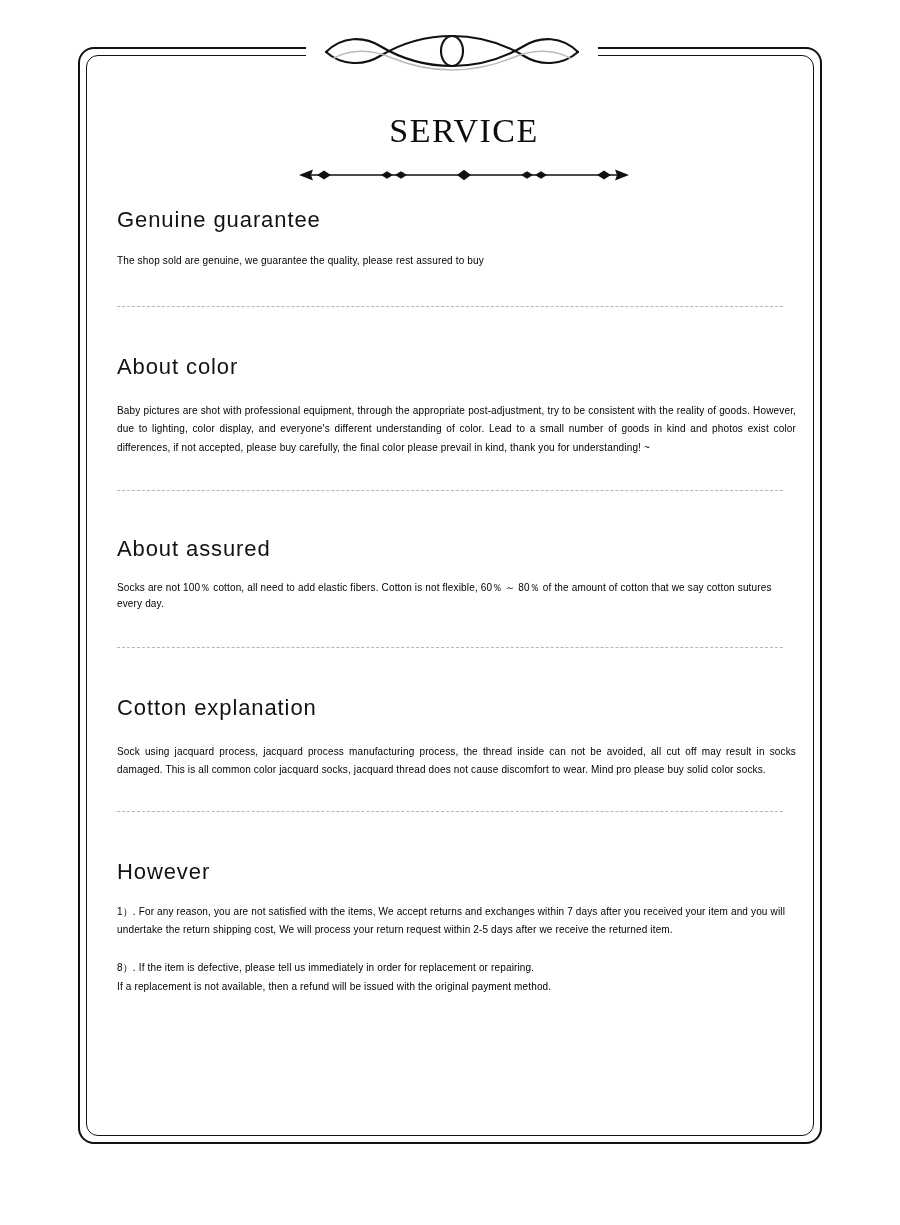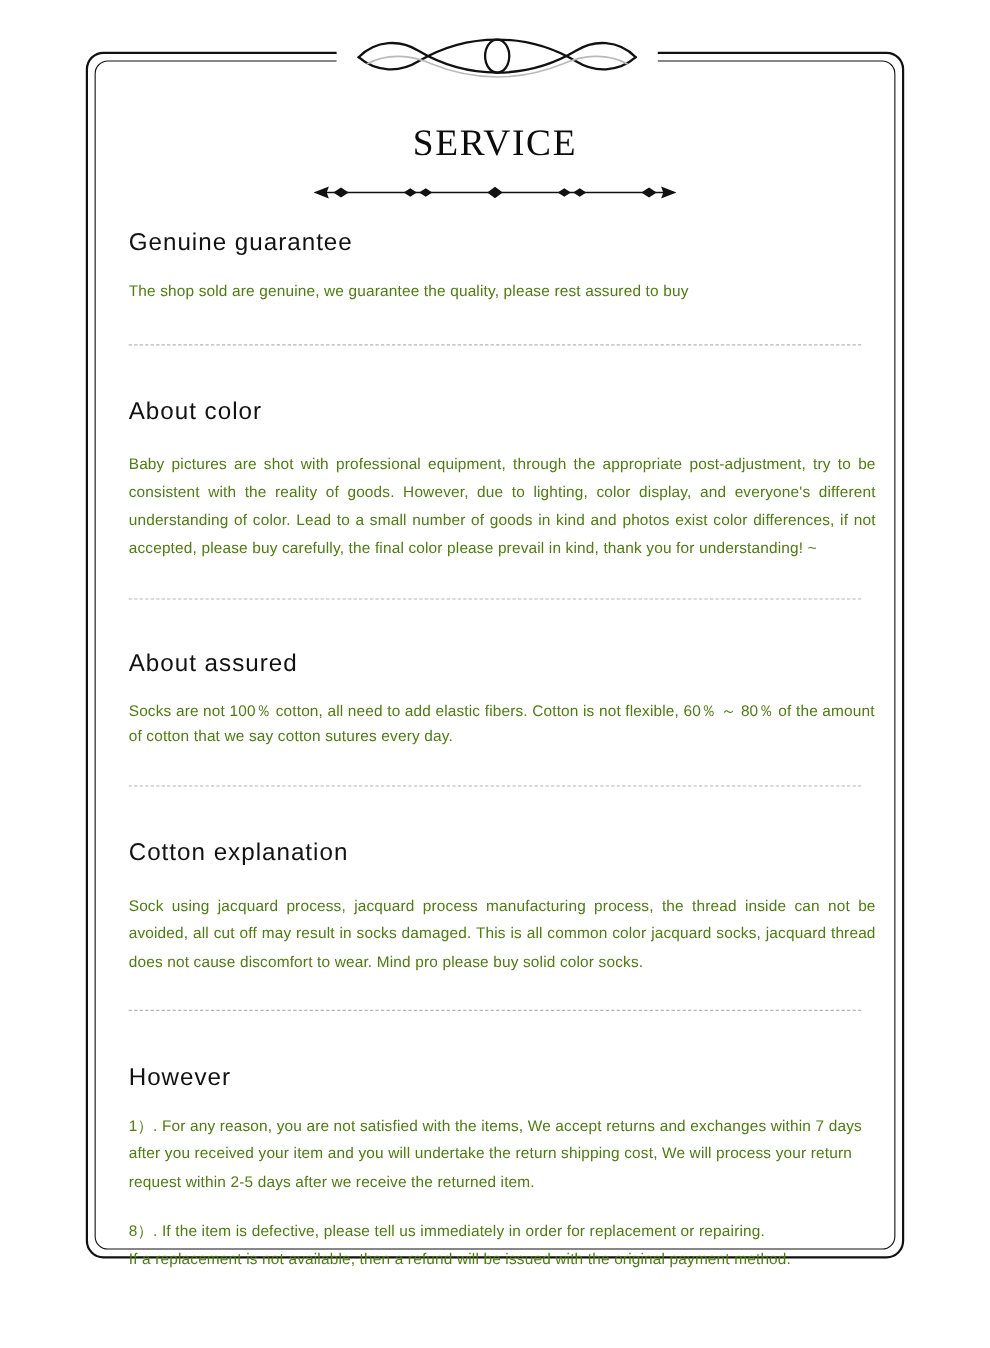--- a/index.html
+++ b/index.html
@@ -59,21 +59,21 @@
     position: absolute;
     left: 318px;
     top: 22px;
     width: 268px;
     height: 54px;
   }
 
   
   .title-block {
     position: absolute;
-    left: 86px;
+    left: 100px;
     top: 112px;
     width: 728px;
     text-align: center;
   }
   .title {
     font-family: "Liberation Serif", serif;
     font-size: 34px;
     font-weight: 400;
     letter-spacing: 1.5px;
     color: #0c0c0c;
@@ -101,23 +101,23 @@
   .section-heading {
     font-family: "Liberation Sans", sans-serif;
     font-size: 22px;
     font-weight: 400;
     letter-spacing: 0.9px;
     color: #121212;
     margin: 0 0 18px 0;
     line-height: 1.25;
   }
   .section-body {
-    font-size: 14px;
+    font-size: 10px;
     line-height: 1.82;
-    color: #4d7c0f;
+    color: #000000;
     margin: 0;
     letter-spacing: 0.15px;
   }
   .section-body.justified {
     text-align: justify;
     text-justify: inter-word;
     margin-top: 22px;
   }
   .section-body.tight {
     line-height: 1.62;

